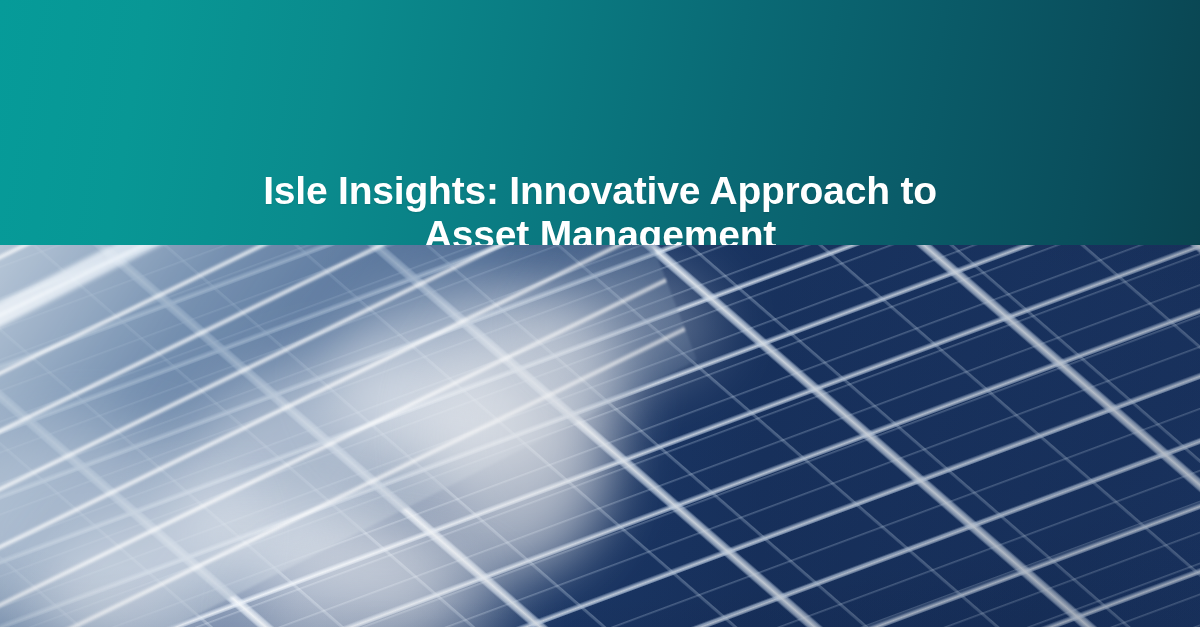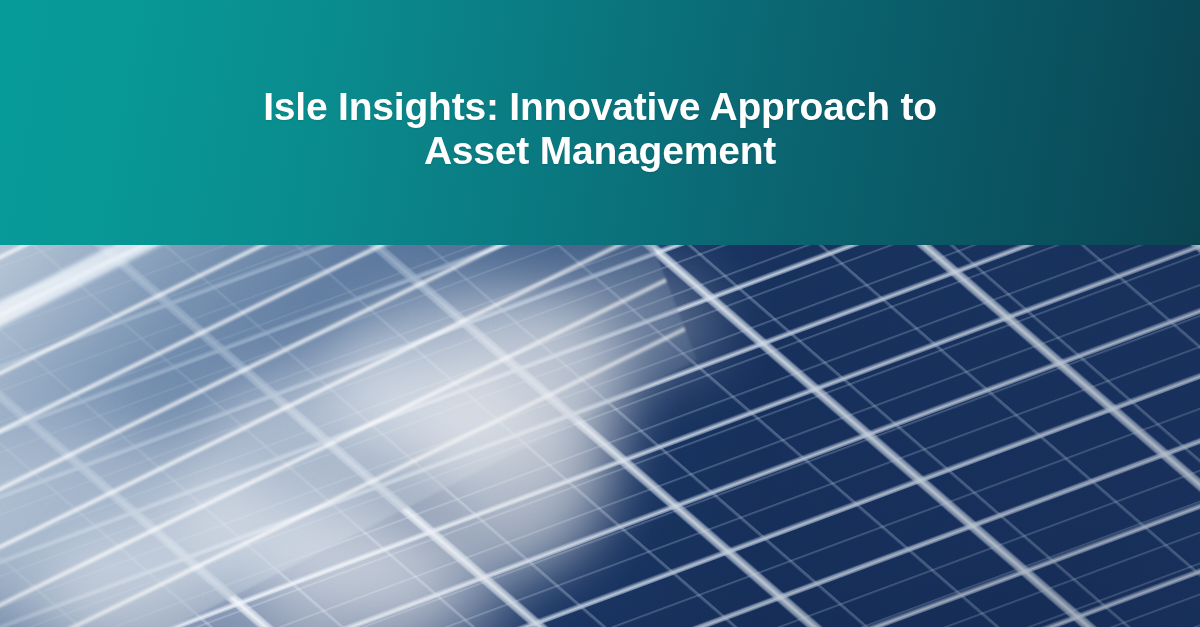--- a/index.html
+++ b/index.html
@@ -25,21 +25,21 @@
     background:linear-gradient(100deg,
         #069b99 0%,
         #089795 12%,
         #0a8b8d 28%,
         #0a7b82 44%,
         #0a6a75 60%,
         #0a5b68 76%,
         #0a4e5c 90%,
         #0a4450 100%);
     display:flex;
-    align-items:center;
+    align-items:flex-end;
     justify-content:center;
   }
   .banner-inner {
     width:820px;
     text-align:center;
   }
   .banner-title {
     color:#ffffff;
     font-size:39px;
     font-weight:bold;

